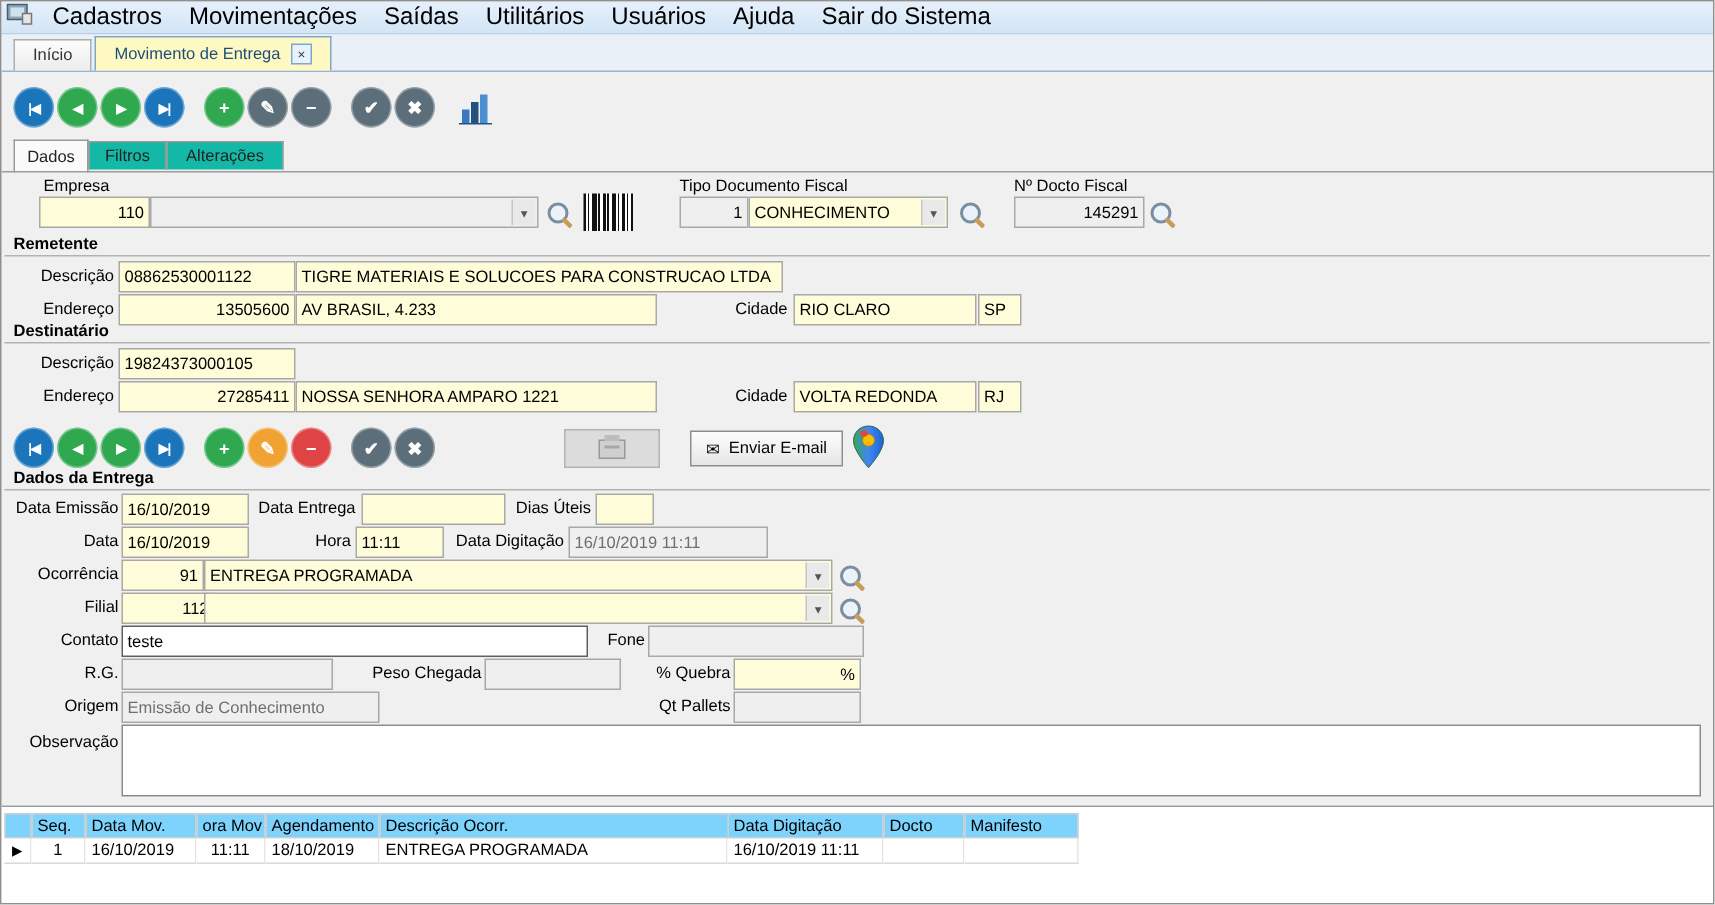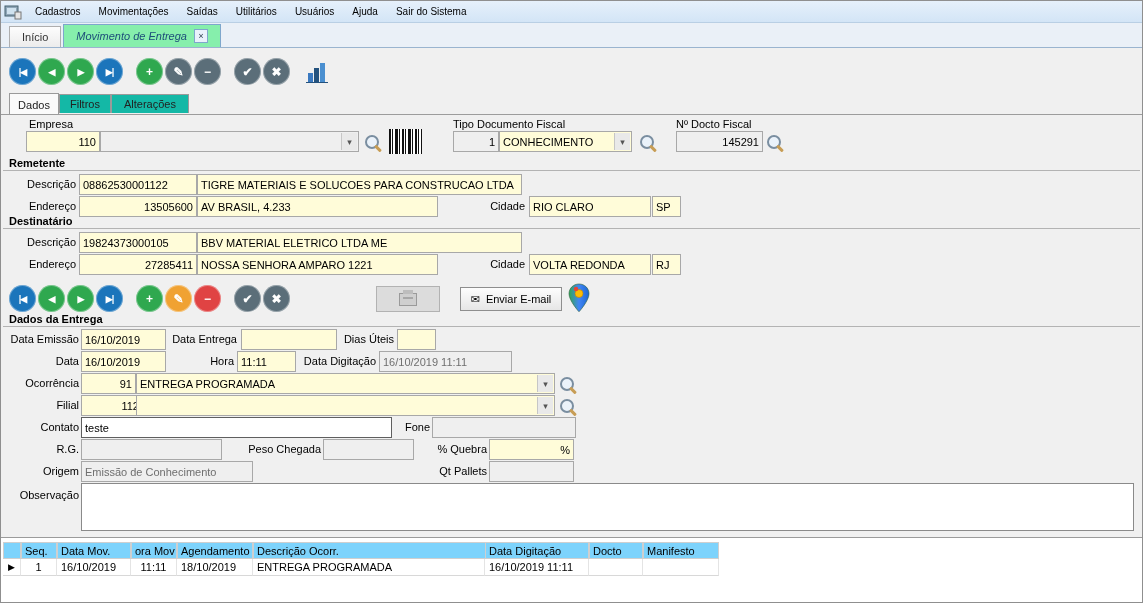--- a/index.html
+++ b/index.html
@@ -9,38 +9,38 @@
     font-family:"Liberation Sans", sans-serif; font-size:11px; color:#000;
     overflow:hidden; border:1px solid #8f8f8f;
   }
   .abs { position:absolute; }
 
   
   .menubar {
     position:absolute; left:0; top:0; right:0; height:22px;
     background:linear-gradient(#e6f0fb,#d3e5f6);
     border-bottom:1px solid #b9cfe4;
-    display:flex; align-items:center; font-size:10px;
+    display:flex; font-size:16px;
   }
   .menubar .appicon { width:18px; height:16px; margin:0 4px 0 3px; }
   .menubar .mi { padding:0 9px; line-height:21px; cursor:default; white-space:nowrap; }
 
   
   .tabbar {
     position:absolute; left:0; top:22px; right:0; height:25px;
     background:#eaf0f7; border-bottom:1px solid #9ab4cf;
     display:flex; align-items:flex-end; padding-left:8px;
   }
   .wtab {
     height:21px; display:flex; align-items:center; padding:0 12px;
     background:linear-gradient(#fdfdfd,#ececec); border:1px solid #aeaeae; border-bottom:none;
     margin-right:2px; color:#333; white-space:nowrap;
   }
   .wtab.active {
-    height:23px; background:#86efac; border-color:#7ea7cc; color:#1d4e79;font-style:italic;
+    height:23px; background:#fef9c3; border-color:#7ea7cc; color:#1d4e79;
   }
   .closebox {
     width:14px; height:14px; margin-left:7px; border:1px solid #7ea7cc; background:#e9f2fb;
     display:flex; align-items:center; justify-content:center; font-size:9px; color:#345; line-height:1;
   }
 
   
   .cbtn {
     position:absolute; width:27px; height:27px; border-radius:50%;
     display:flex; align-items:center; justify-content:center;
@@ -202,21 +202,20 @@
   <div class="fld num" style="left:78px;top:195px;width:118px">13505600</div>
   <div class="fld" style="left:196px;top:195px;width:241px">AV BRASIL, 4.233</div>
   <div class="lbl r" style="left:484px;top:199px;width:40px">Cidade</div>
   <div class="fld" style="left:528px;top:195px;width:122px">RIO CLARO</div>
   <div class="fld" style="left:651px;top:195px;width:29px">SP</div>
 
   <div class="gtitle" style="left:8px;top:214px">Destinatário</div>
   <div class="gline" style="top:227px"></div>
   <div class="lbl r" style="left:4px;top:235px;width:71px">Descrição</div>
   <div class="fld" style="left:78px;top:231px;width:118px">19824373000105</div>
-  <div class="fld" style="left:196px;top:231px;width:325px">BBV MATERIAL ELETRICO LTDA ME</div>
   <div class="lbl r" style="left:4px;top:257px;width:71px">Endereço</div>
   <div class="fld num" style="left:78px;top:253px;width:118px">27285411</div>
   <div class="fld" style="left:196px;top:253px;width:241px">NOSSA SENHORA AMPARO 1221</div>
   <div class="lbl r" style="left:484px;top:257px;width:40px">Cidade</div>
   <div class="fld" style="left:528px;top:253px;width:122px">VOLTA REDONDA</div>
   <div class="fld" style="left:651px;top:253px;width:29px">RJ</div>
 
   <div class="cbtn nav blue" style="left:8px;top:284px">|◀</div>
   <div class="cbtn nav green" style="left:37px;top:284px">◀</div>
   <div class="cbtn nav green" style="left:66px;top:284px">▶</div>

